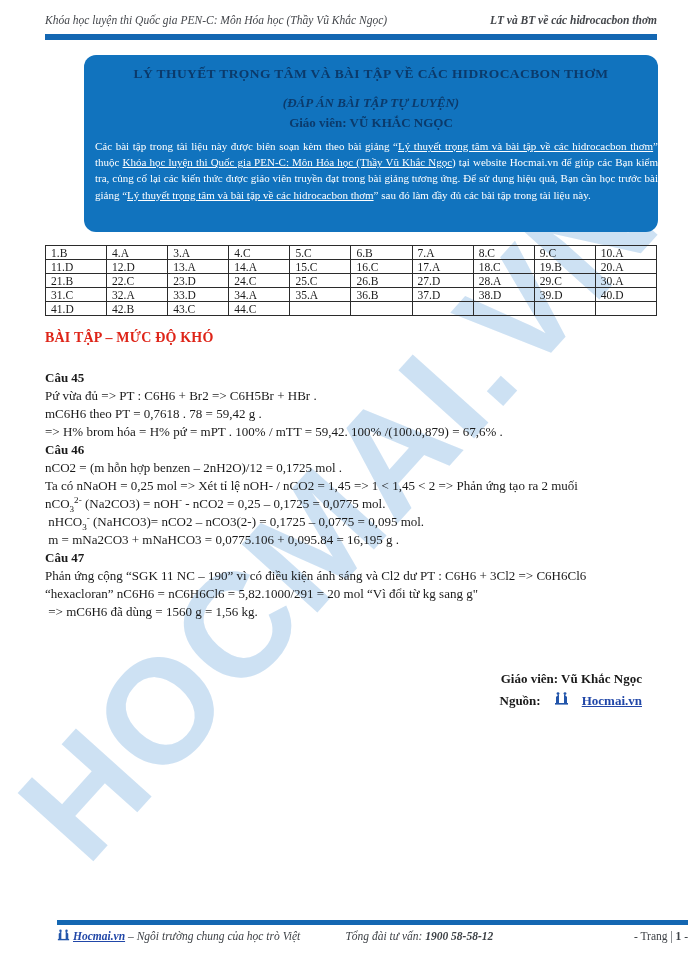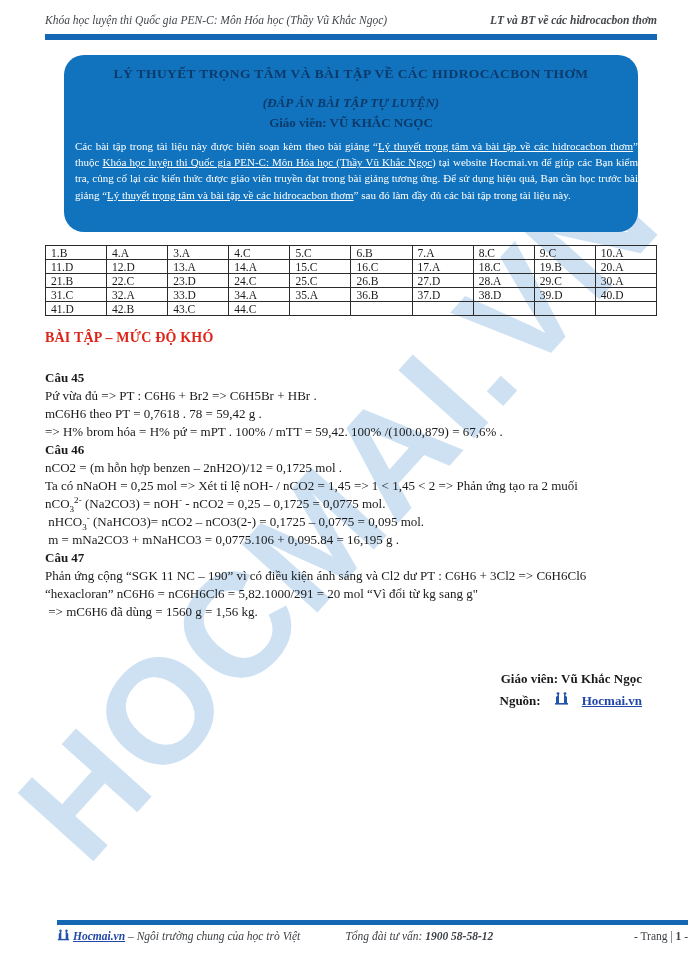--- a/index.html
+++ b/index.html
@@ -19,22 +19,22 @@
   .content { position:relative; z-index:1; }
 
   
   .header { position:absolute; left:45px; top:14px; width:612px;
     display:flex; justify-content:space-between; font-size:11.5px;
     font-style:italic; color:#44474c; }
   .header .h-left b, .header .h-right { font-weight:normal; }
   .header-bar { position:absolute; left:45px; top:34px; width:612px; height:6px; background:#1467B2; }
 
   
-  .banner { position:absolute; left:64px; top:55px; width:574px; height:177px;
-    background:#1173BE; border-radius:20px; padding-top:11px; }
+  .banner { position:absolute; left:84px; top:55px; width:574px; height:177px;
+    background:#1173BE; border-radius:12px; padding-top:11px; }
   .banner .b-title { text-align:center; font-weight:bold; font-size:13.5px;
     color:#0B3A6B; letter-spacing:0.4px; }
   .banner .b-sub { text-align:center; font-weight:bold; font-style:italic;
     font-size:13px; color:#0B3A6B; margin-top:13px; }
   .banner .b-teacher { text-align:center; font-weight:bold; font-size:13px;
     color:#0B3A6B; margin-top:4px; }
   .banner .b-desc { margin:7px 0 0 11px; color:#ffffff; font-size:11px;
     line-height:16.2px; text-align:justify; }
   .banner .b-desc u { cursor:pointer; }
 

